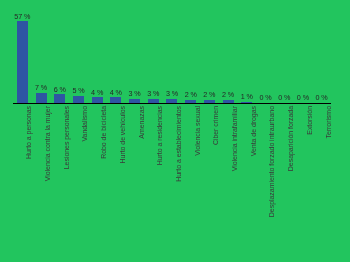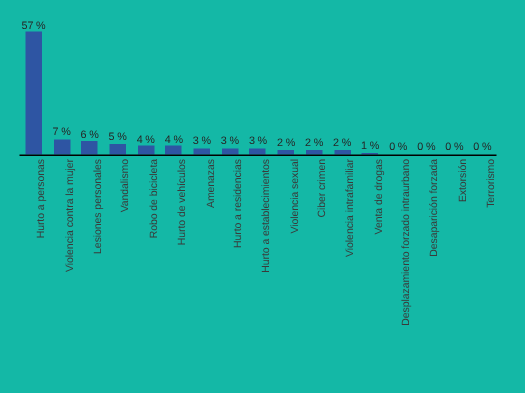--- a/index.html
+++ b/index.html
@@ -12,21 +12,21 @@
     width: 350px;
     height: 262px;
     font-family: "Liberation Sans", sans-serif;
     overflow: hidden;
   }
 
   #chart-root {
     position: relative;
     width: 350px;
     height: 262px;
-    background: #14b8a6;
+    background: #22c55e;
   }
 
   
   #plot-area {
     position: absolute;
     left: 13px;
     top: 6px;
     width: 318px;
     height: 97px;
   }

